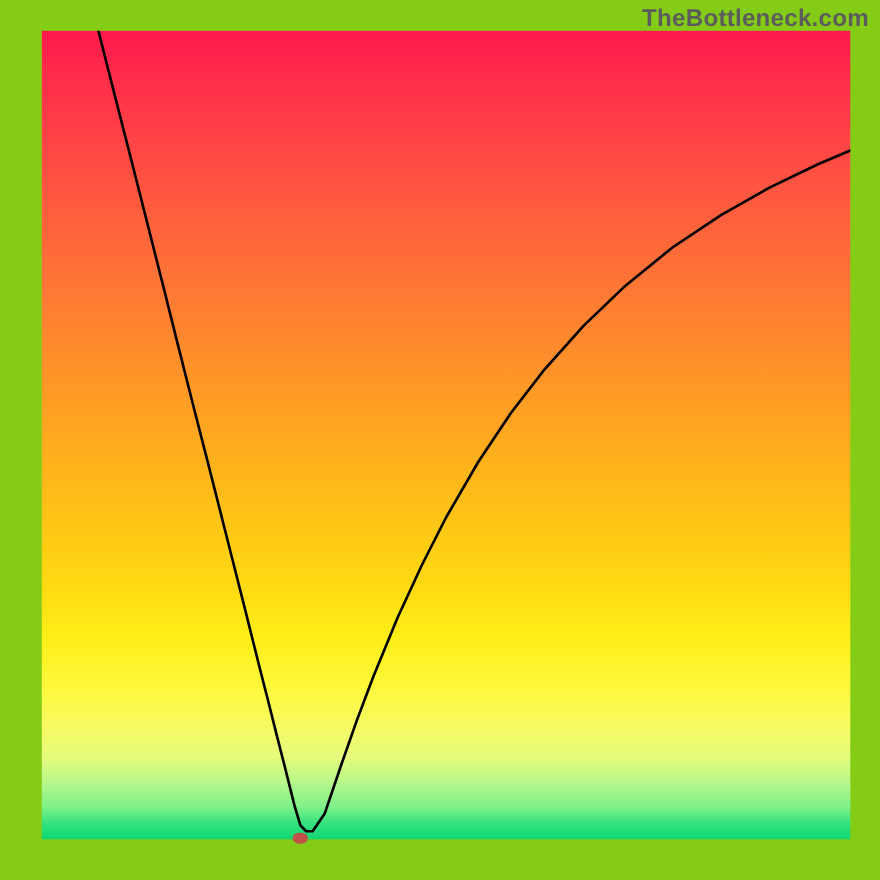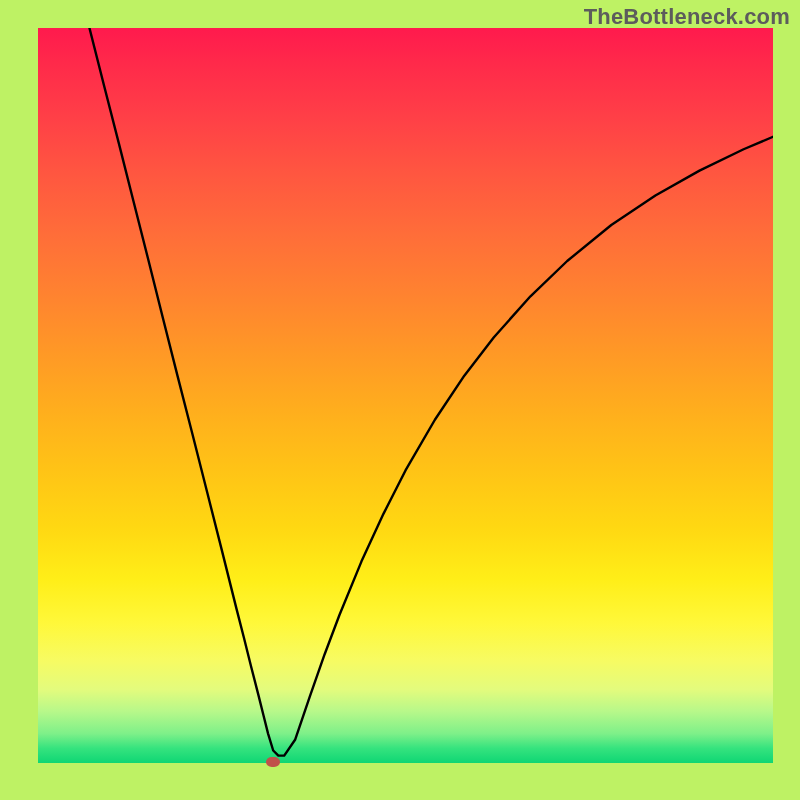--- a/index.html
+++ b/index.html
@@ -7,21 +7,21 @@
     padding: 0;
     width: 800px;
     height: 800px;
     background: #000;
     overflow: hidden;
   }
   .frame {
     position: relative;
     width: 800px;
     height: 800px;
-    background: #bef264;
+    background: #84cc16;
   }
   .watermark {
     position: absolute;
     top: 4px;
     right: 10px;
     font-family: Arial, Helvetica, sans-serif;
     font-size: 22px;
     font-weight: 600;
     color: #5c5c5c;
     letter-spacing: 0.2px;

